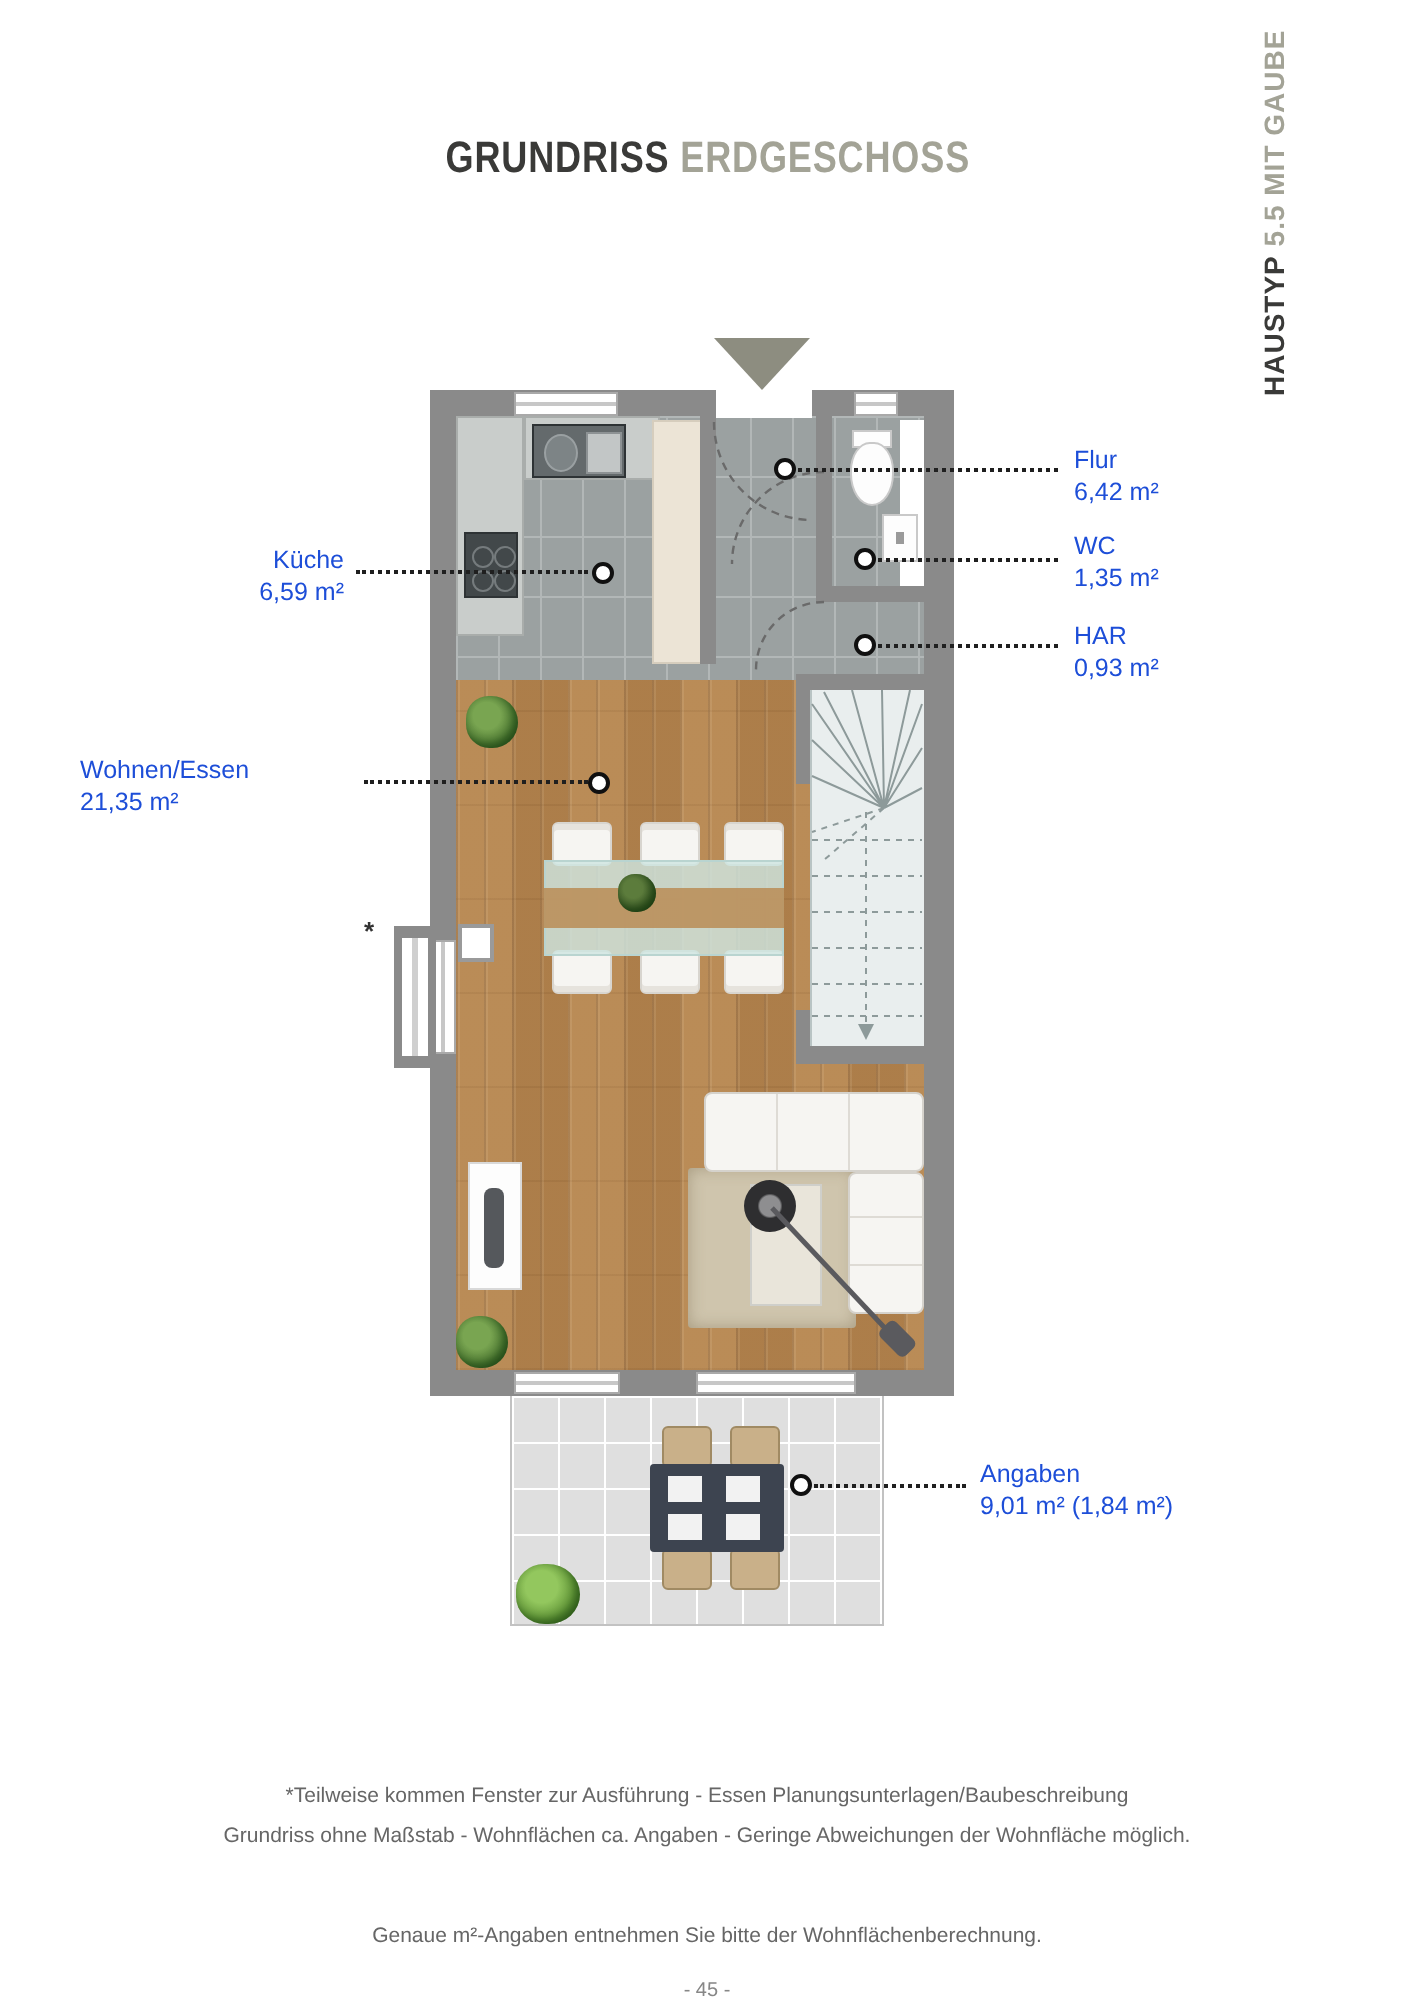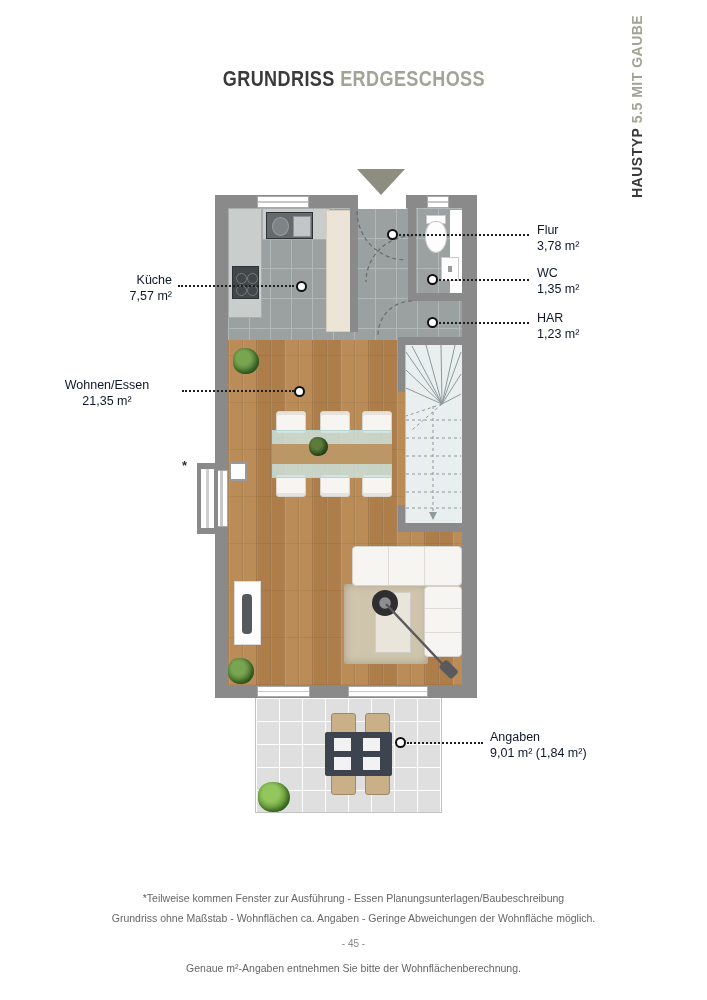--- a/index.html
+++ b/index.html
@@ -34,21 +34,21 @@
     background-image:linear-gradient(#ffffff 1px,transparent 1px),linear-gradient(90deg,#ffffff 1px,transparent 1px);
     background-size:23px 23px;}
   
   .counter{background:#c9cdcb;border:1px solid #a9adab;box-sizing:border-box;}
   .cab-cream{background:#ece4d6;border:1px solid #d6cdbd;box-sizing:border-box;}
   .dark-appl{background:#42484a;border:1px solid #2e3335;box-sizing:border-box;}
   .white-fix{background:#fdfdfd;border:1px solid #c9c9c9;box-sizing:border-box;}
   .chair{background:#f6f5f2;border:1px solid #d8d5cf;border-radius:3px;box-sizing:border-box;box-shadow:inset 0 3px 0 #e6e3dd;}
   .sofa{background:#f6f5f2;border:1px solid #d5d2cc;border-radius:4px;box-sizing:border-box;}
   .plant{border-radius:46% 54% 52% 48%;background:radial-gradient(circle at 40% 38%,#79a551 0 30%,#4e7a33 62%,#2f5423 100%);box-shadow:inset -2px -2px 4px rgba(0,40,0,.45);}
-  .label{font-size:12.5px;line-height:1.28;color:#0f172a;}
+  .label{font-size:12.5px;line-height:1.28;color:#1d4ed8;}
   .label .nm,.label .ar{white-space:nowrap;}
   .lead{height:0;border-top:2px dotted #1f1f1f;}
   .marker{width:11px;height:11px;border:2.5px solid #101010;background:#fff;border-radius:50%;box-sizing:border-box;}
   
   .footnote{left:0;width:707px;text-align:center;font-size:10.5px;color:#666;}
   .pagenum{left:0;width:707px;text-align:center;font-size:10px;color:#878787;}
 </style>
 </head>
 <body>
 
@@ -156,56 +156,56 @@
   <g>
     <line x1="386" y1="604" x2="449" y2="671" stroke="#5a5a5e" stroke-width="2.5"></line>
     <rect x="440" y="664" width="18" height="11" rx="3" fill="#5a5a5e" transform="rotate(45 449 669)"></rect>
   </g>
 </svg>
 
 <div class="a" style="left:357px;top:169px;width:0;height:0;border-left:24px solid transparent;border-right:24px solid transparent;border-top:26px solid #8d8d80;"></div>
 
 <div class="a label" style="left:60px;top:272px;width:112px;text-align:right;">
   <div class="nm">Küche</div>
-  <div class="ar">7,57 m²</div>
+  <div class="ar">6,59 m²</div>
 </div>
 <div class="a lead" style="left:178px;top:285px;width:116px;"></div>
 <div class="a marker" style="left:296px;top:281px;"></div>
 
 <div class="a label" style="left:537px;top:222px;">
   <div class="nm">Flur</div>
-  <div class="ar">3,78 m²</div>
+  <div class="ar">6,42 m²</div>
 </div>
 <div class="a lead" style="left:399px;top:234px;width:130px;"></div>
 <div class="a marker" style="left:387px;top:229px;"></div>
 
 <div class="a label" style="left:537px;top:265px;">
   <div class="nm">WC</div>
   <div class="ar">1,35 m²</div>
 </div>
 <div class="a lead" style="left:439px;top:279px;width:90px;"></div>
 <div class="a marker" style="left:427px;top:274px;"></div>
 
 <div class="a label" style="left:537px;top:310px;">
   <div class="nm">HAR</div>
-  <div class="ar">1,23 m²</div>
+  <div class="ar">0,93 m²</div>
 </div>
 <div class="a lead" style="left:439px;top:322px;width:90px;"></div>
 <div class="a marker" style="left:427px;top:317px;"></div>
 
-<div class="a label" style="left:40px;top:377px;width:134px;text-align:center;">
+<div class="a label" style="left:40px;top:377px;width:134px;text-align:left;">
   <div class="nm">Wohnen/Essen</div>
   <div class="ar">21,35 m²</div>
 </div>
 <div class="a lead" style="left:182px;top:390px;width:112px;"></div>
 <div class="a marker" style="left:294px;top:386px;"></div>
 
 <div class="a label" style="left:490px;top:729px;">
   <div class="nm">Angaben</div>
   <div class="ar">9,01 m² (1,84 m²)</div>
 </div>
 <div class="a lead" style="left:407px;top:742px;width:76px;"></div>
 <div class="a marker" style="left:395px;top:737px;"></div>
 
 <div class="a footnote" style="top:892px;">*Teilweise kommen Fenster zur Ausführung - Essen Planungsunterlagen/Baubeschreibung</div>
 <div class="a footnote" style="top:912px;">Grundriss ohne Maßstab - Wohnflächen ca. Angaben - Geringe Abweichungen der Wohnfläche möglich.</div>
 <div class="a footnote" style="top:962px;">Genaue m²-Angaben entnehmen Sie bitte der Wohnflächenberechnung.</div>
-<div class="a pagenum" style="top:938px;">- 45 -</div>
+<div class="a pagenum" style="top:990px;">- 45 -</div>
 
 </body></html>

